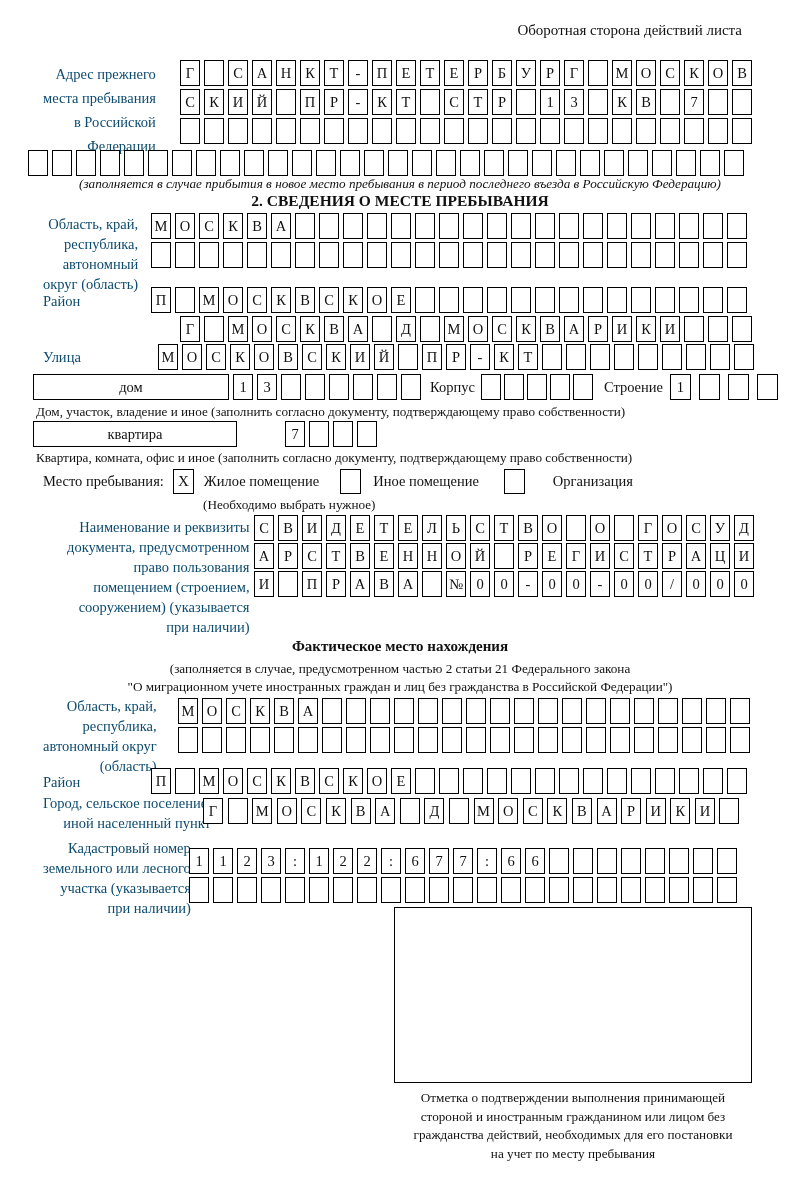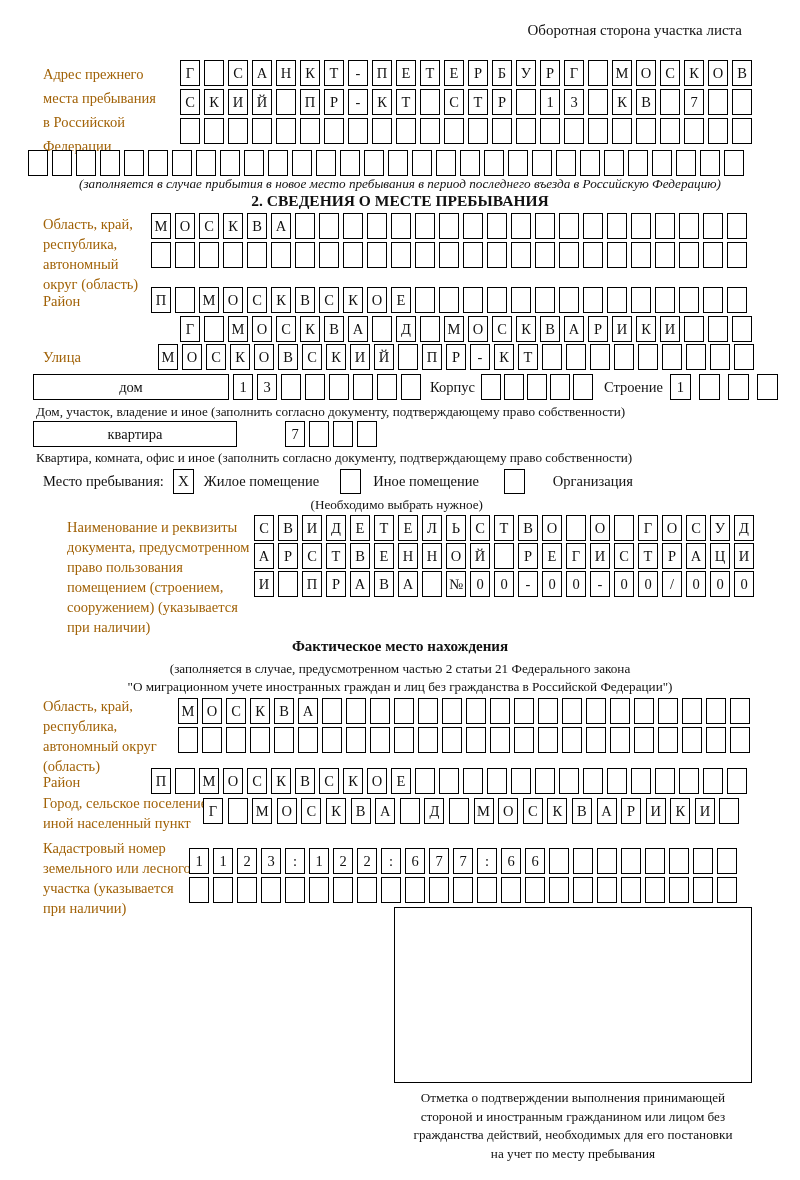--- a/index.html
+++ b/index.html
@@ -1,21 +1,21 @@
 <!DOCTYPE html>
 <html><head>
 <meta charset="utf-8">
 <style>
   html,body{margin:0;padding:0;background:#fff;}
   #page{
     position:relative;width:800px;height:1180px;background:#fff;color:#111;
     font-family:"Liberation Serif","DejaVu Serif",serif;overflow:hidden;
   }
   .abs{position:absolute;}
-  .lbl{font-size:14.5px;line-height:20px;color:#a16207;}
+  .lbl{font-size:14.5px;line-height:20px;color:#0c4a6e;text-align:right;}
   .lbl.lh24 div{line-height:24px;}
   .cells{display:flex;gap:var(--g,4px);}
   .cell{
     box-sizing:border-box;width:var(--w,20px);height:26px;border:1.5px solid #000;
     display:flex;align-items:center;justify-content:center;
     font-size:14.5px;background:#fff;flex:0 0 auto;
   }
   .wbox{
     box-sizing:border-box;height:26px;border:1.5px solid #000;background:#fff;
     display:flex;align-items:center;justify-content:center;font-size:14.5px;flex:0 0 auto;
@@ -29,21 +29,21 @@
   .bold{font-weight:bold;}
   .inline-lbl{font-size:14.5px;white-space:nowrap;}
   .flexrow{display:flex;align-items:center;}
   #stamp-box{box-sizing:border-box;border:1.5px solid #000;background:#fff;}
 </style>
 </head>
 <body>
 
 <div id="page">
 
-  <div class="abs" style="top:22px;right:58px;font-size:15px;">Оборотная сторона участка листа</div>
+  <div class="abs" style="top:22px;right:58px;font-size:15px;">Оборотная сторона действий листа</div>
 
   <div class="abs lbl lh24" style="left:43px;top:62px;">
       <div>Адрес прежнего</div>
       <div>места пребывания</div>
       <div>в Российской</div>
       <div>Федерации</div>
     </div>
   <div class="abs cells" style="left:180px;top:60px;">
       <span class="cell">Г</span>
       <span class="cell"></span>
@@ -347,21 +347,21 @@
     <span class="inline-lbl">Место пребывания:</span>
     <span class="chk" style="margin-left:9px;">X</span>
     <span class="inline-lbl" style="margin-left:10px;">Жилое помещение</span>
     <span class="chk" style="margin-left:21px;"></span>
     <span class="inline-lbl" style="margin-left:12px;">Иное помещение</span>
     <span class="chk" style="margin-left:25px;"></span>
     <span class="inline-lbl" style="margin-left:28px;">Организация</span>
   </div>
 
   <div class="abs caption" style="left:36px;top:450px;">Квартира, комната, офис и иное (заполнить согласно документу, подтверждающему право собственности)</div>
-  <div class="abs caption" style="left:203px;top:497px;width:280px;text-align:right;">(Необходимо выбрать нужное)</div>
+  <div class="abs caption" style="left:203px;top:497px;width:280px;text-align:left;">(Необходимо выбрать нужное)</div>
 
   <div class="abs lbl" style="left:43px;top:517px;margin-left:24px;">
       <div>Наименование и реквизиты</div>
       <div>документа, предусмотренном</div>
       <div>право пользования</div>
       <div>помещением (строением,</div>
       <div>сооружением) (указывается</div>
       <div>при наличии)</div>
     </div>
   <div class="abs cells" style="left:254px;top:515px;">

